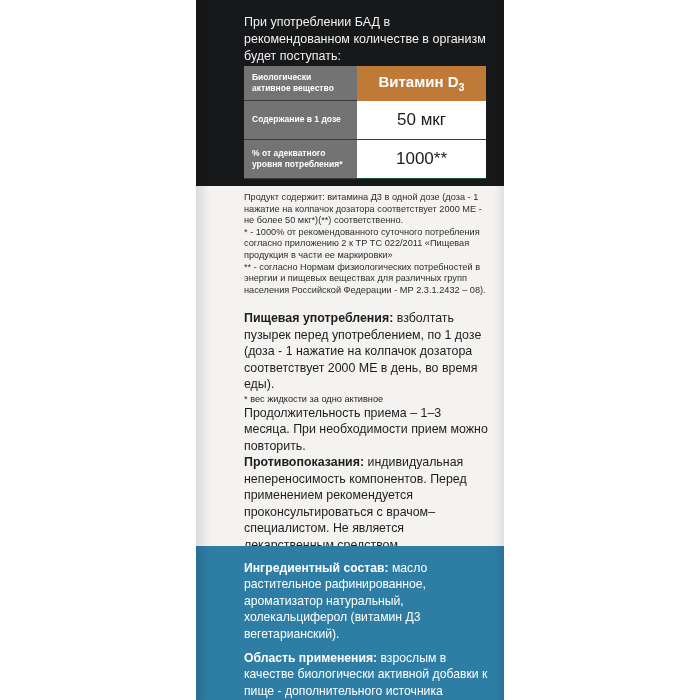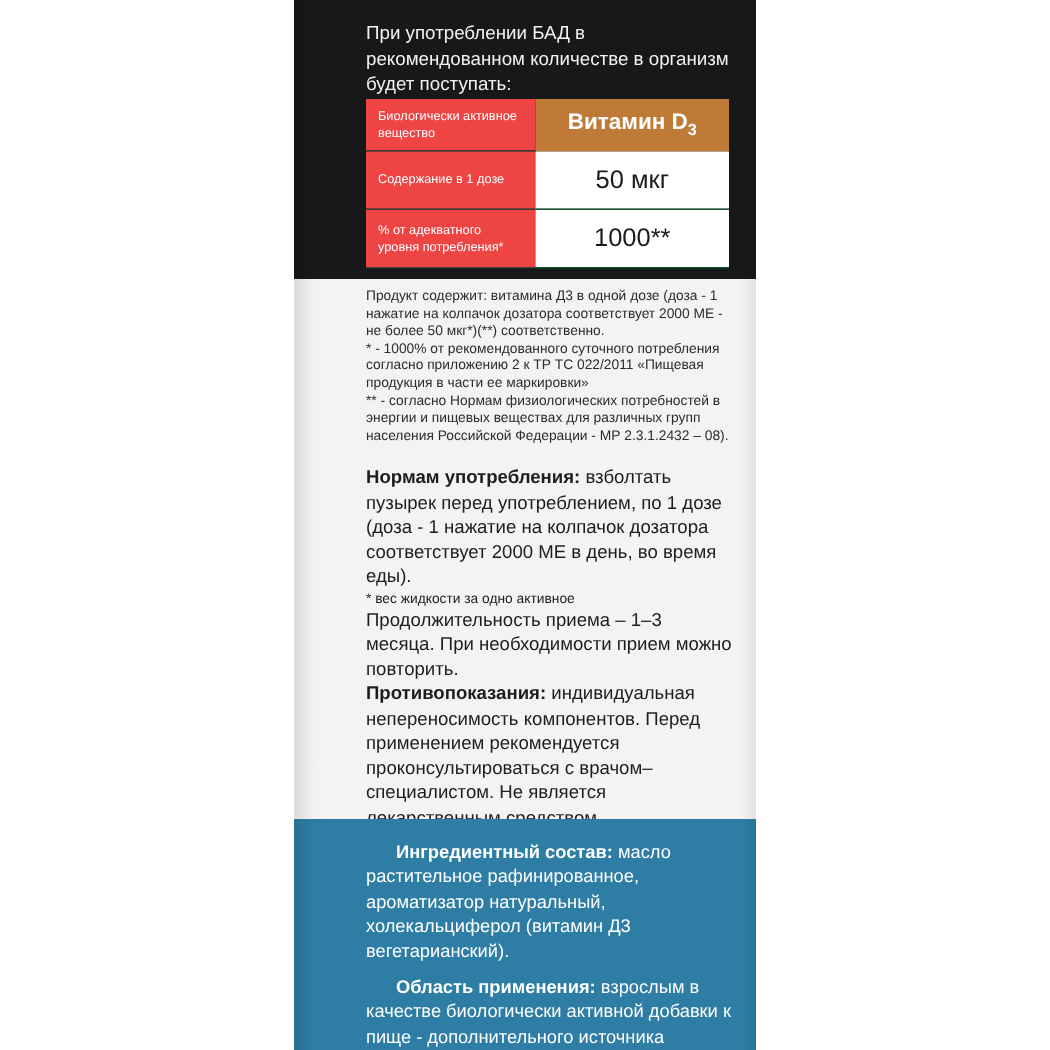--- a/index.html
+++ b/index.html
@@ -54,24 +54,24 @@
     top: 66px;
     width: 242px;
     border-collapse: collapse;
   }
   .table td {
     vertical-align: middle;
     padding: 0;
   }
   .cell-label {
     width: 98px;
-    background: #ef4444;
+    background: #737373;
     color: #ffffff;
     font-size: 8.5px;
-    font-weight: normal;
+    font-weight: bold;
     line-height: 11px;
     padding: 6px 7px 6px 8px !important;
     border-bottom: 1px solid #3a3b3d;
   }
   .cell-value {
     background: #c07a38;
     color: #ffffff;
     font-size: 15px;
     font-weight: bold;
     text-align: center;
@@ -136,21 +136,21 @@
     color: #ffffff;
   }
   .blue-text {
     position: absolute;
     left: 48px;
     top: 14px;
     width: 244px;
     font-size: 12.2px;
     line-height: 16.4px;
   }
-  .blue-text b { font-weight: bold; margin-left: 20px; }
+  .blue-text b { font-weight: bold; }
   .gap { height: 8px; }
 
   
   .edge-left {
     position: absolute;
     left: 0; top: 0;
     width: 14px; height: 700px;
     background: linear-gradient(to right, rgba(0,0,0,0.10), rgba(0,0,0,0));
     pointer-events: none;
   }
@@ -187,21 +187,21 @@
     </tbody>
       </table>
   </div>
 
   <div class="panel-light">
     <div class="finetext" style="white-space: pre-line;">Продукт содержит: витамина Д3 в одной дозе (доза - 1 нажатие на колпачок дозатора соответствует 2000 МЕ - не более 50 мкг*)(**) соответственно.
 * - 1000% от рекомендованного суточного потребления согласно приложению 2 к ТР ТС 022/2011 «Пищевая продукция в части ее маркировки»
 ** - согласно Нормам физиологических потребностей в энергии и пищевых веществах для различных групп населения Российской Федерации - МР 2.3.1.2432 – 08).</div>
 
     <div class="usage">
-      <b>Нормам употребления:</b>
+      <b>Пищевая употребления:</b>
       <span>взболтать пузырек перед употреблением, по 1 дозе (доза - 1 нажатие на колпачок дозатора соответствует 2000 МЕ в день, во время еды).</span>
       <span class="tiny">* вес жидкости за одно активное</span>
       <span>Продолжительность приема – 1–3 месяца. При необходимости прием можно повторить.</span>
       <br>
       <b>Противопоказания:</b>
       <span>индивидуальная непереносимость компонентов. Перед применением рекомендуется проконсультироваться с врачом–специалистом. Не является лекарственным средством.</span>
     </div>
   </div>
 
   <div class="panel-blue">

